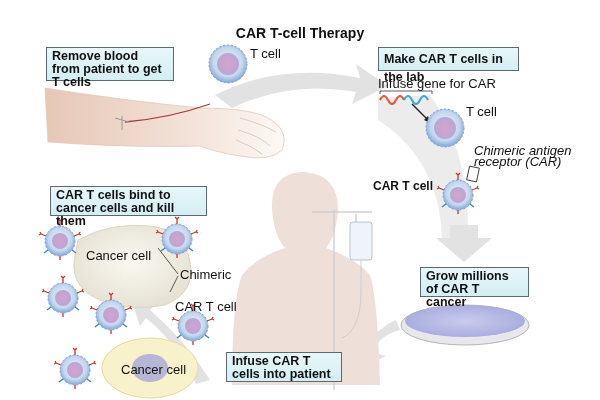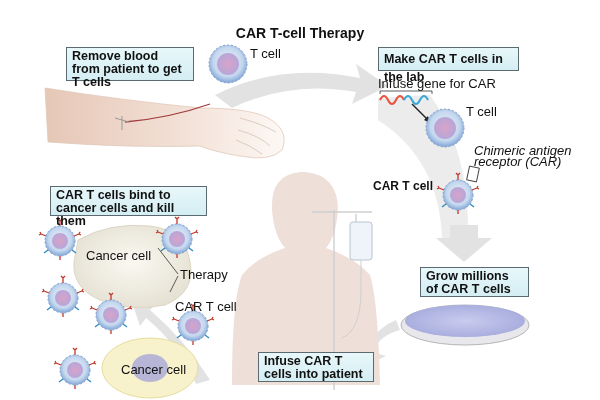--- a/index.html
+++ b/index.html
@@ -99,27 +99,27 @@
   <use href="#carCell" x="60" y="241"></use>
   <use href="#carCell" x="177" y="239"></use>
   <use href="#carCell" x="63" y="298"></use>
   <use href="#carCell" x="111" y="315"></use>
   <use href="#carCell" x="193" y="326"></use>
   <use href="#carCell" x="75" y="370"></use>
 
   <path d="M158,248 L178,274 M170,292 L178,276" stroke="#333" stroke-width="0.8" fill="none"></path>
 </svg>
 
-<div class="step-box" style="left:66px;top:47px;width:128px;height:34px;">Remove blood from patient to get T cells</div>
+<div class="step-box" style="left:46px;top:47px;width:128px;height:34px;">Remove blood from patient to get T cells</div>
 <div class="step-box" style="left:378px;top:47px;width:141px;height:24px;line-height:18px;">Make CAR T cells in the lab</div>
-<div class="step-box" style="left:420px;top:267px;width:109px;height:30px;">Grow millions of CAR T cells</div>
-<div class="step-box" style="left:226px;top:352px;width:116px;height:30px;margin-left:32px;">Infuse CAR T cells into patient</div>
+<div class="step-box" style="left:420px;top:267px;width:109px;height:30px;">Grow millions of CAR T cancer</div>
+<div class="step-box" style="left:226px;top:352px;width:116px;height:30px;">Infuse CAR T cells into patient</div>
 <div class="step-box" style="left:50px;top:186px;width:157px;height:30px;">CAR T cells bind to cancer cells and kill them</div>
 
 <div class="lbl" style="left:250px;top:46px;">T cell</div>
 <div class="lbl" style="left:378px;top:76px;">Infuse gene for CAR</div>
 <div class="lbl" style="left:466px;top:104px;">T cell</div>
 <div class="lbl" style="left:474px;top:145px;width:100px;white-space:normal;line-height:11px;font-style:italic;">Chimeric antigen receptor (CAR)</div>
 <div class="lbl b" style="left:373px;top:179px;">CAR T cell</div>
 <div class="lbl" style="left:86px;top:248px;">Cancer cell</div>
-<div class="lbl" style="left:180px;top:267px;">Therapy</div>
+<div class="lbl" style="left:180px;top:267px;">Chimeric</div>
 <div class="lbl" style="left:175px;top:299px;">CAR T cell</div>
 <div class="lbl" style="left:121px;top:362px;">Cancer cell</div>
 
 </body></html>

